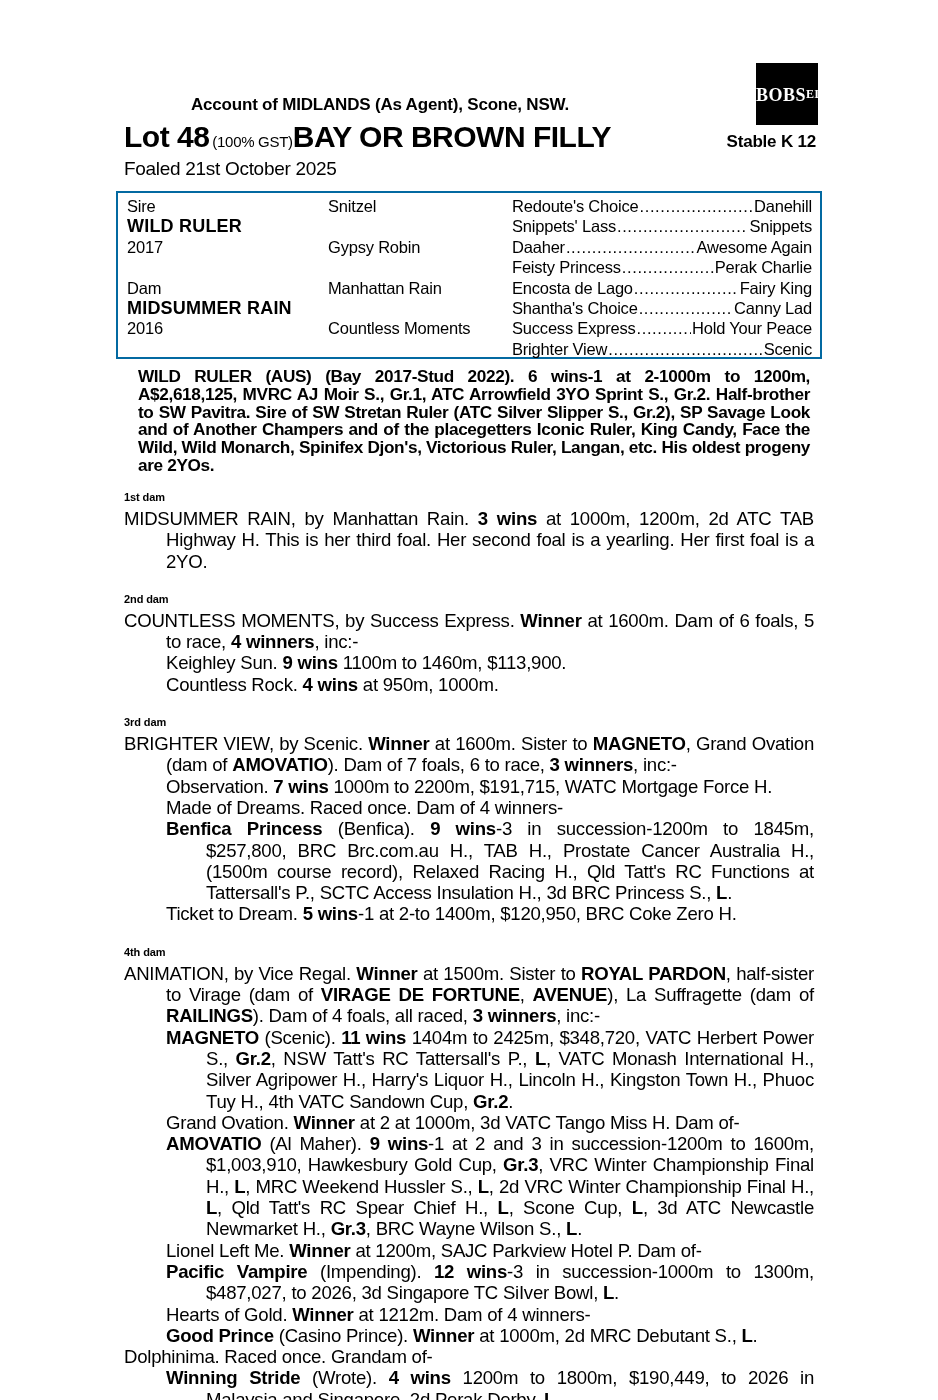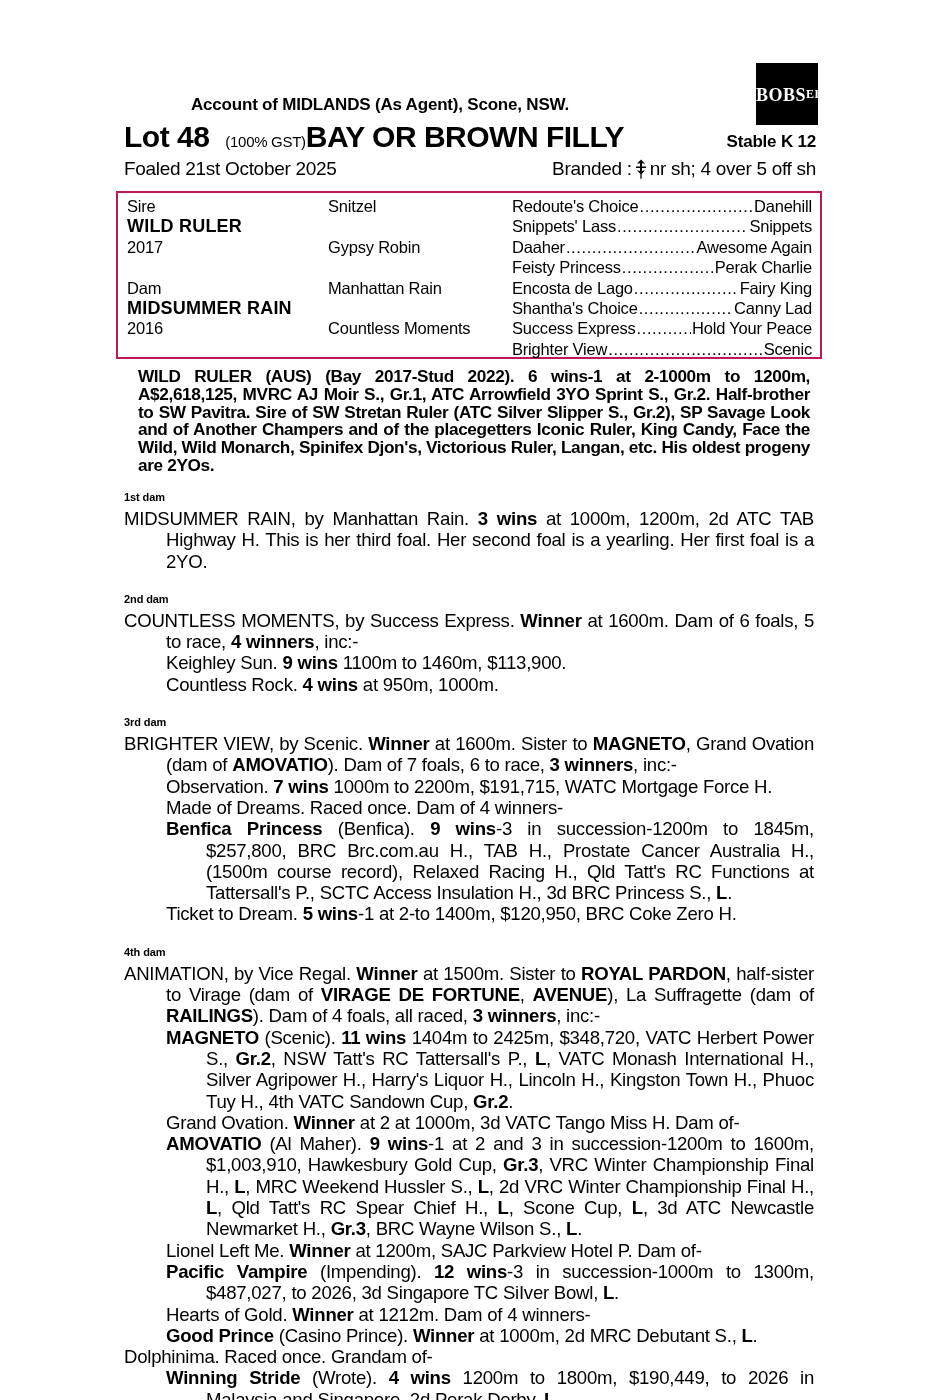--- a/index.html
+++ b/index.html
@@ -80,21 +80,21 @@
   .lot-label {
     font-weight: bold;
     font-size: 30px;
     letter-spacing: -0.5px;
     vertical-align: baseline;
   }
   .gst-label {
     font-size: 15px;
     letter-spacing: -0.3px;
     vertical-align: baseline;
-    padding-left: 16px;
+    padding-left: 3px;
   }
   .colour-sex {
     font-weight: bold;
     font-size: 30px;
     letter-spacing: -0.5px;
     vertical-align: baseline;
   }
   .stable-label {
     position: absolute;
     right: 0;
@@ -122,21 +122,21 @@
     margin: 0 2px;
   }
 
   
   .ped-table {
     position: absolute;
     left: 116px;
     top: 191px;
     width: 706px;
     height: 168px;
-    border: 2px solid #be185d;
+    border: 2px solid #0369a1;
     box-sizing: border-box;
   }
   .ped-inner {
     position: relative;
     width: 100%;
     height: 100%;
     padding: 3px 0 0 0;
     box-sizing: border-box;
   }
   .ped-row {
@@ -240,23 +240,20 @@
 
   <div class="account-line">Account of MIDLANDS (As Agent), Scone, NSW.</div>
 
   <div class="title-row">
     <span class="lot-label">Lot 48</span><span class="gst-label">(100% GST)</span><span class="colour-sex">BAY OR BROWN FILLY</span>
     <span class="stable-label">Stable K 12</span>
   </div>
 
   <div class="foaled-row">
     <span class="foaled-left">Foaled 21st October 2025</span>
-    <span class="branded-right"><span>Branded :</span><svg class="brand-glyph" viewBox="0 0 14 22">
-          <path fill="#000000" d="M7 0.5 L11.4 5.2 L8.1 4.6 L8.1 8.3 L12.6 8.3 L12.6 10 L8.1 10 L8.1 13.1 L11.4 12.5 L7 17.2 L2.6 12.5 L5.9 13.1 L5.9 10 L1.4 10 L1.4 8.3 L5.9 8.3 L5.9 4.6 L2.6 5.2 Z M6.3 16.5 L7.7 16.5 L7.7 21.8 L6.3 21.8 Z"></path>
-        </svg><span>nr sh; 4 over 5 off sh</span></span>
   </div>
 
   <div class="ped-table">
     <div class="ped-inner" id="ped-inner">
         <div class="ped-row">
           <div class="col-a">Sire</div>
           <div class="col-b">Snitzel</div>
           <div class="col-c">
             <span class="c-name">Redoute's Choice</span>
             <span class="c-dots">........................</span>

